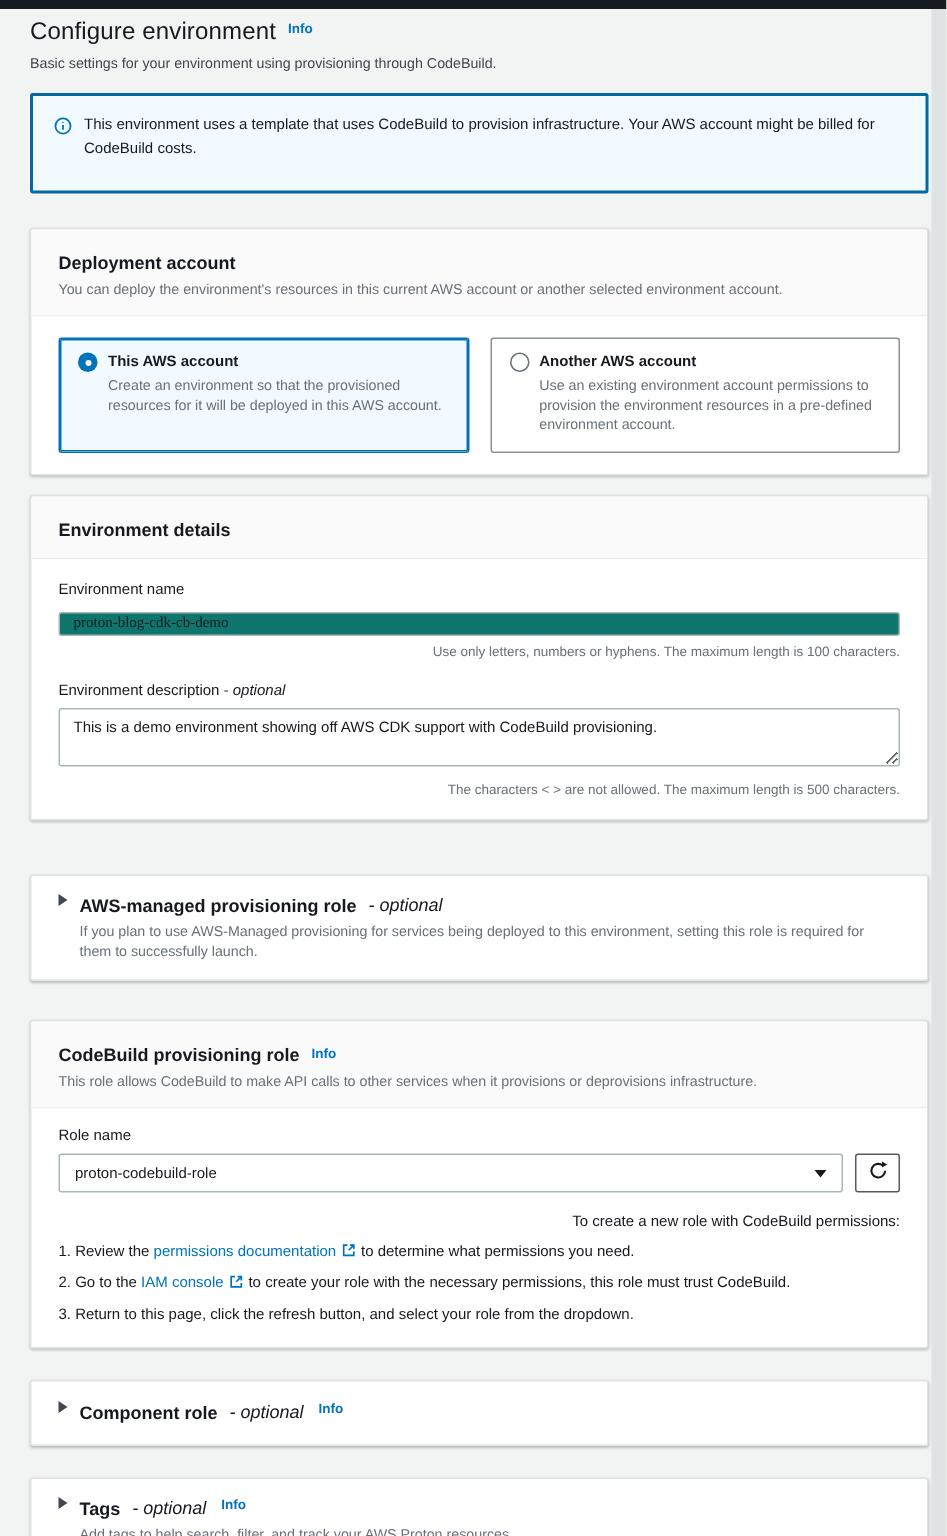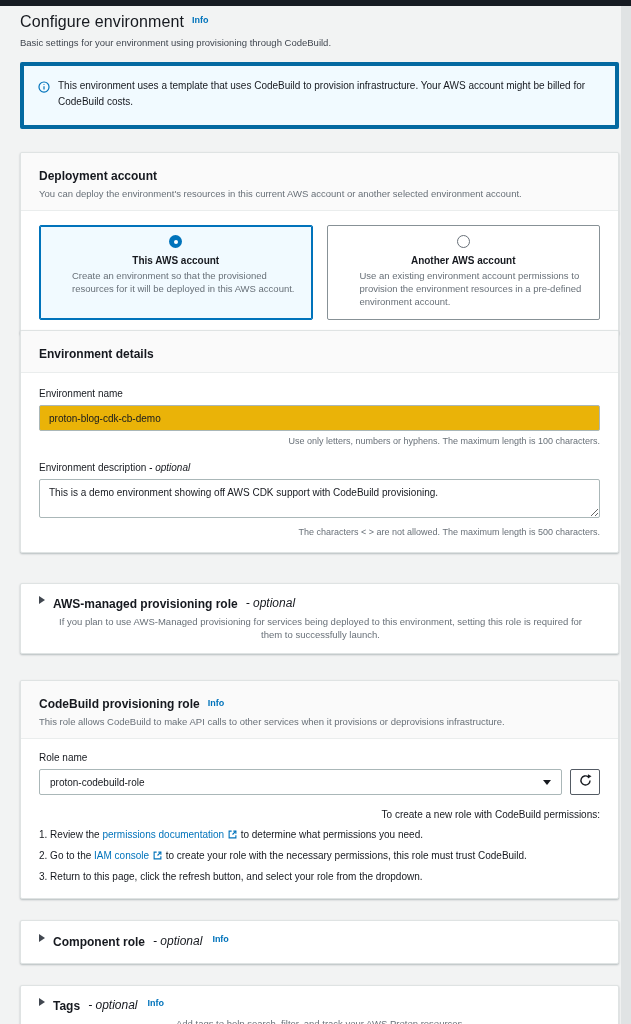--- a/index.html
+++ b/index.html
@@ -15,70 +15,70 @@
 
   
   .page-header { position:absolute; left:20px; top:13px; width:590px; }
   .page-title { display:inline; font-size:16px; font-weight:400; letter-spacing:.1px; }
   .info-link { font-size:9px; font-weight:700; color:#0073bb; margin-left:8px; vertical-align:4px; cursor:pointer; }
   .page-subtitle { margin-top:6px; font-size:9.5px; color:#414750; }
 
   
   .alert {
     position:absolute; left:20px; top:62px; width:599px; height:67px;
-    background:#f1faff; border:4px solid #0369a1; border-radius:2px;
+    background:#f1faff; border:2px solid #0369a1; border-radius:2px;
     display:flex; gap:8px; padding:12px 14px;
   }
   .alert-icon { flex:0 0 auto; margin-top:1px; }
   .alert-text { font-size:10px; line-height:16px; max-width:545px; }
 
   
   .card {
     position:absolute; left:20px; width:599px;
     background:#fff; border:1px solid #dfe3e3; border-radius:2px;
     box-shadow:0 1px 2px rgba(0,28,36,.25);
   }
   .card-header { padding:13px 18px 10px; background:#fafafa; border-bottom:1px solid #eaeded; border-radius:2px 2px 0 0; }
   .card-title { font-size:12px; font-weight:700; line-height:16px; display:inline; }
   .card-desc { font-size:9.5px; line-height:13px; color:#687078; margin-top:3px; }
   .card-body { padding:14px 18px; }
 
   
   .tiles { display:flex; gap:14px; }
   .tile { flex:1; border:1px solid #879196; border-radius:2px; background:#fff; padding:9px 12px 11px; cursor:pointer; }
   .tile.selected { border-color:#0073bb; box-shadow:inset 0 0 0 1px #0073bb; background:#f1faff; }
-  .tile-head { display:flex; align-items:center; gap:7px;flex-direction:column; }
+  .tile-head { display:flex; align-items:center; gap:7px; }
   .radio { width:13px; height:13px; border-radius:50%; flex:0 0 auto; position:relative; }
   .radio.on { background:#0073bb; }
   .radio.on::after { content:""; position:absolute; left:4.5px; top:4.5px; width:4px; height:4px; border-radius:50%; background:#fff; }
   .radio.off { background:#fff; border:1px solid #687078; }
   .tile-label { font-size:10px; font-weight:700; }
   .tile-desc { font-size:9.5px; line-height:13px; color:#687078; margin:3px 0 0 20px; }
 
   
   .field-label { font-size:10px; line-height:14px; margin-bottom:4px; }
   .optional { font-style:italic; }
   .text-input {
-    width:100%; height:26px; border:1px solid #aab7b8; border-radius:2px;
-    padding:0 9px; font-size:10px; color:#16191f; font-family:Liberation Sans, sans-serif; background:#eab308;
+    width:100%; height:16px; border:1px solid #aab7b8; border-radius:2px;
+    padding:0 9px; font-size:10px; color:#16191f; font-family:Liberation Serif, serif; background:#0f766e;
   }
   .textarea {
     width:100%; height:39px; border:1px solid #aab7b8; border-radius:2px;
     padding:6px 9px; font-size:10px; line-height:13px; color:#16191f;
     font-family:"Liberation Sans", sans-serif; resize:vertical; background:#fff;
   }
   .hint { font-size:9px; line-height:12px; color:#687078; margin-top:4px;text-align:right; }
   .field + .field { margin-top:14px; }
 
   
   .expand-row { display:flex; align-items:flex-start; gap:8px; cursor:pointer; }
   .tri { width:0; height:0; border-top:4px solid transparent; border-bottom:4px solid transparent; border-left:6px solid #414750; flex:0 0 auto; }
   .expand-title { font-size:12px; font-weight:700; line-height:16px; }
   .expand-optional { font-size:12px; font-style:italic; font-weight:400; }
-  .expand-desc { font-size:9.5px; line-height:13px; color:#687078; margin:3px 12px 0 14px; max-width:555px;text-align:center; }
+  .expand-desc { font-size:9.5px; line-height:13px; color:#687078; margin:3px 12px 0 14px; max-width:555px; }
 
   
   .select-row { display:flex; align-items:center; gap:8px; }
   .select {
     flex:1; height:26px; border:1px solid #aab7b8; border-radius:2px; background:#fff;
     display:flex; align-items:center; justify-content:space-between; padding:0 10px; cursor:pointer;text-align:center;
   }
   .select-value { font-size:10px; }
   .caret-down { width:0; height:0; border-left:4px solid transparent; border-right:4px solid transparent; border-top:5px solid #16191f; }
   .refresh-btn {

